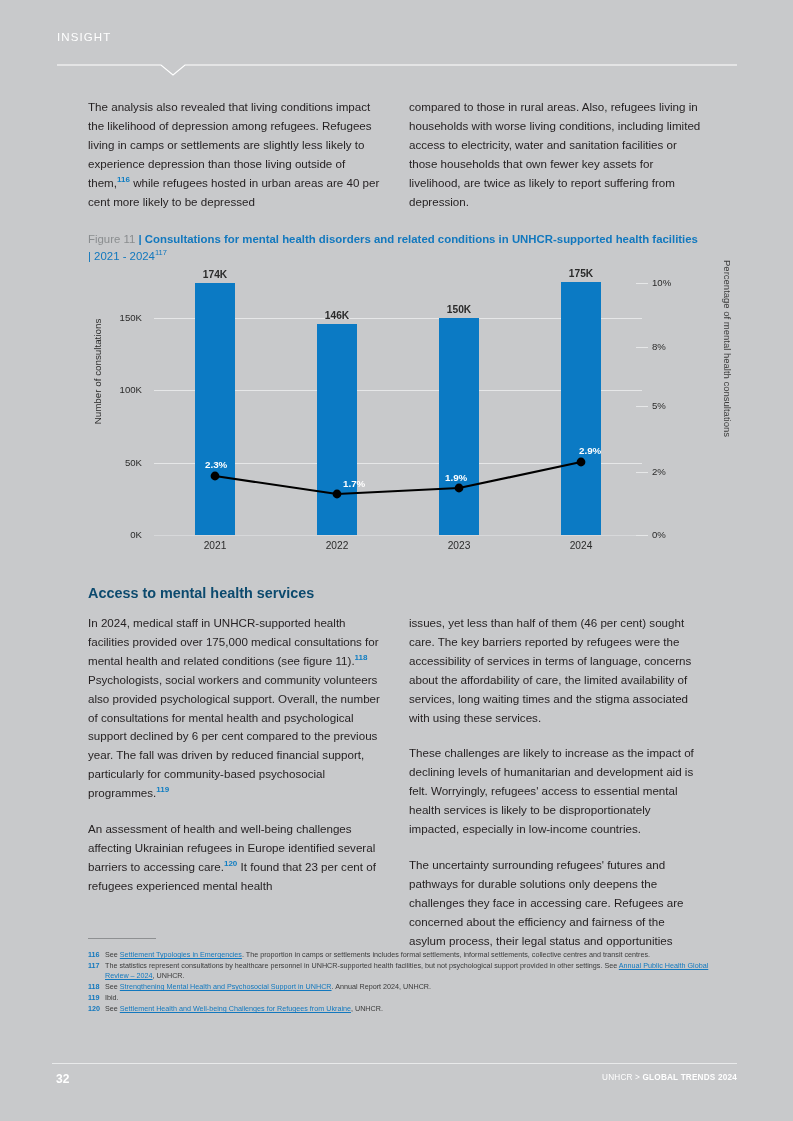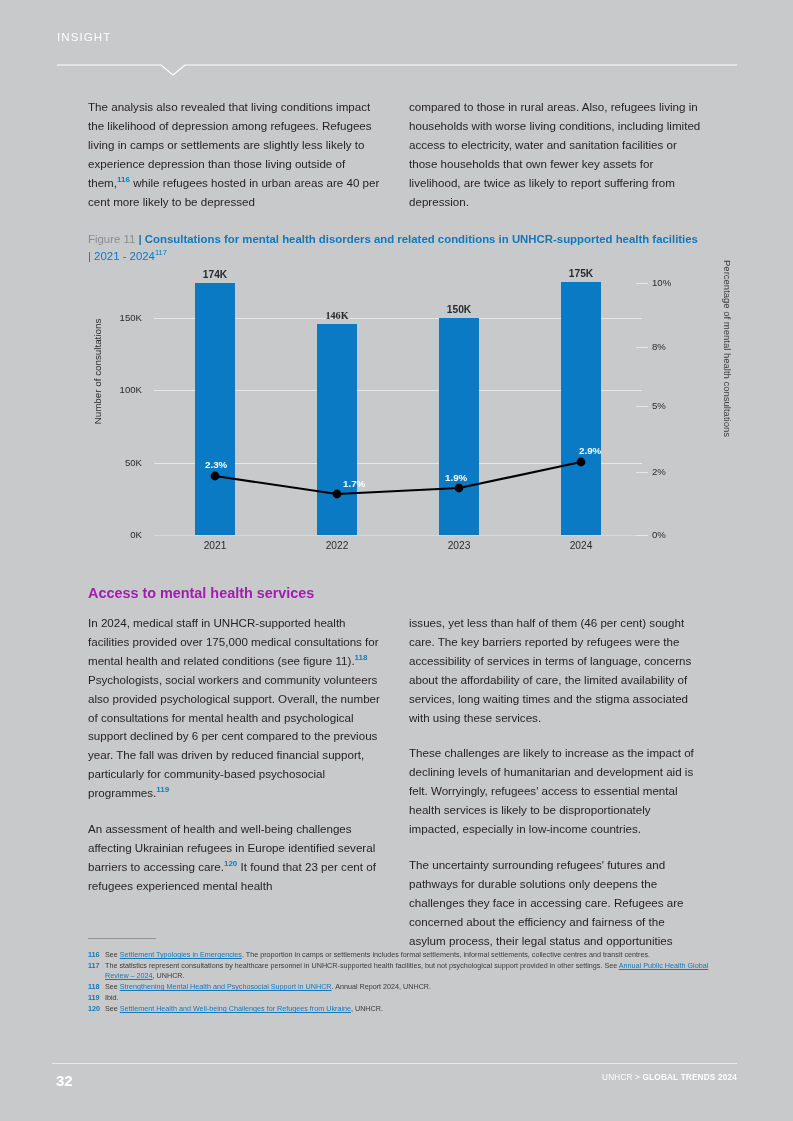--- a/index.html
+++ b/index.html
@@ -188,21 +188,21 @@
     overflow: visible;
   }
 
   
   .section-heading {
     position: absolute;
     left: 88px;
     top: 585px;
     font-size: 14.4px;
     font-weight: 700;
-    color: #a21caf;
+    color: #0c4a6e;
   }
   .main-cols {
     position: absolute;
     left: 88px;
     top: 614px;
     width: 614px;
     display: flex;
     gap: 28px;
   }
   .main-cols .col { width: 293px; }
@@ -247,21 +247,21 @@
     left: 52px;
     top: 1063px;
     width: 685px;
     height: 1px;
     background: #e9eaeb;
   }
   .footer-page {
     position: absolute;
     left: 56px;
     top: 1072px;
-    font-size: 15px;
+    font-size: 12px;
     font-weight: 700;
     color: #ffffff;
   }
   .footer-brand {
     position: absolute;
     right: 56px;
     top: 1073px;
     font-size: 8.2px;
     color: #ffffff;
     letter-spacing: 0.2px;
@@ -316,21 +316,21 @@
           <div class="y2tickmark" style="top: 138px;"></div>
           <div class="y2tick" style="top: 79px;">8%</div>
           <div class="y2tickmark" style="top: 79px;"></div>
           <div class="y2tick" style="top: 15px;">10%</div>
           <div class="y2tickmark" style="top: 15px;"></div>
         </div>
       <div id="bars-layer">
           <div class="bar" style="left: 107px; top: 15.4457px; width: 40px; height: 251.554px; background: rgb(11, 122, 196);"></div>
           <div class="bar-label" style="left: 97px; top: 15.4457px; width: 60px;">174K</div>
           <div class="bar" style="left: 229px; top: 55.9257px; width: 40px; height: 211.074px; background: rgb(11, 122, 196);"></div>
-          <div class="bar-label" style="left: 219px; top: 55.9257px; width: 60px; font-family: Liberation Serif, serif;">146K</div>
+          <div class="bar-label" style="left: 219px; top: 55.9257px; width: 60px;">146K</div>
           <div class="bar" style="left: 351px; top: 50.1429px; width: 40px; height: 216.857px; background: rgb(11, 122, 196);"></div>
           <div class="bar-label" style="left: 341px; top: 50.1429px; width: 60px;">150K</div>
           <div class="bar" style="left: 473px; top: 14px; width: 40px; height: 253px; background: rgb(11, 122, 196);"></div>
           <div class="bar-label" style="left: 463px; top: 14px; width: 60px;">175K</div>
         </div>
       <svg class="line-svg" id="line-layer" viewBox="0 0 620 290">
           <path d="M127,208 L249,226 L371,220 L493,194" fill="none" stroke="#000000" stroke-width="2.2" stroke-linejoin="round"></path>
           <circle cx="127" cy="208" r="4.4" fill="#000000"></circle>
           <circle cx="249" cy="226" r="4.4" fill="#000000"></circle>
           <circle cx="371" cy="220" r="4.4" fill="#000000"></circle>

